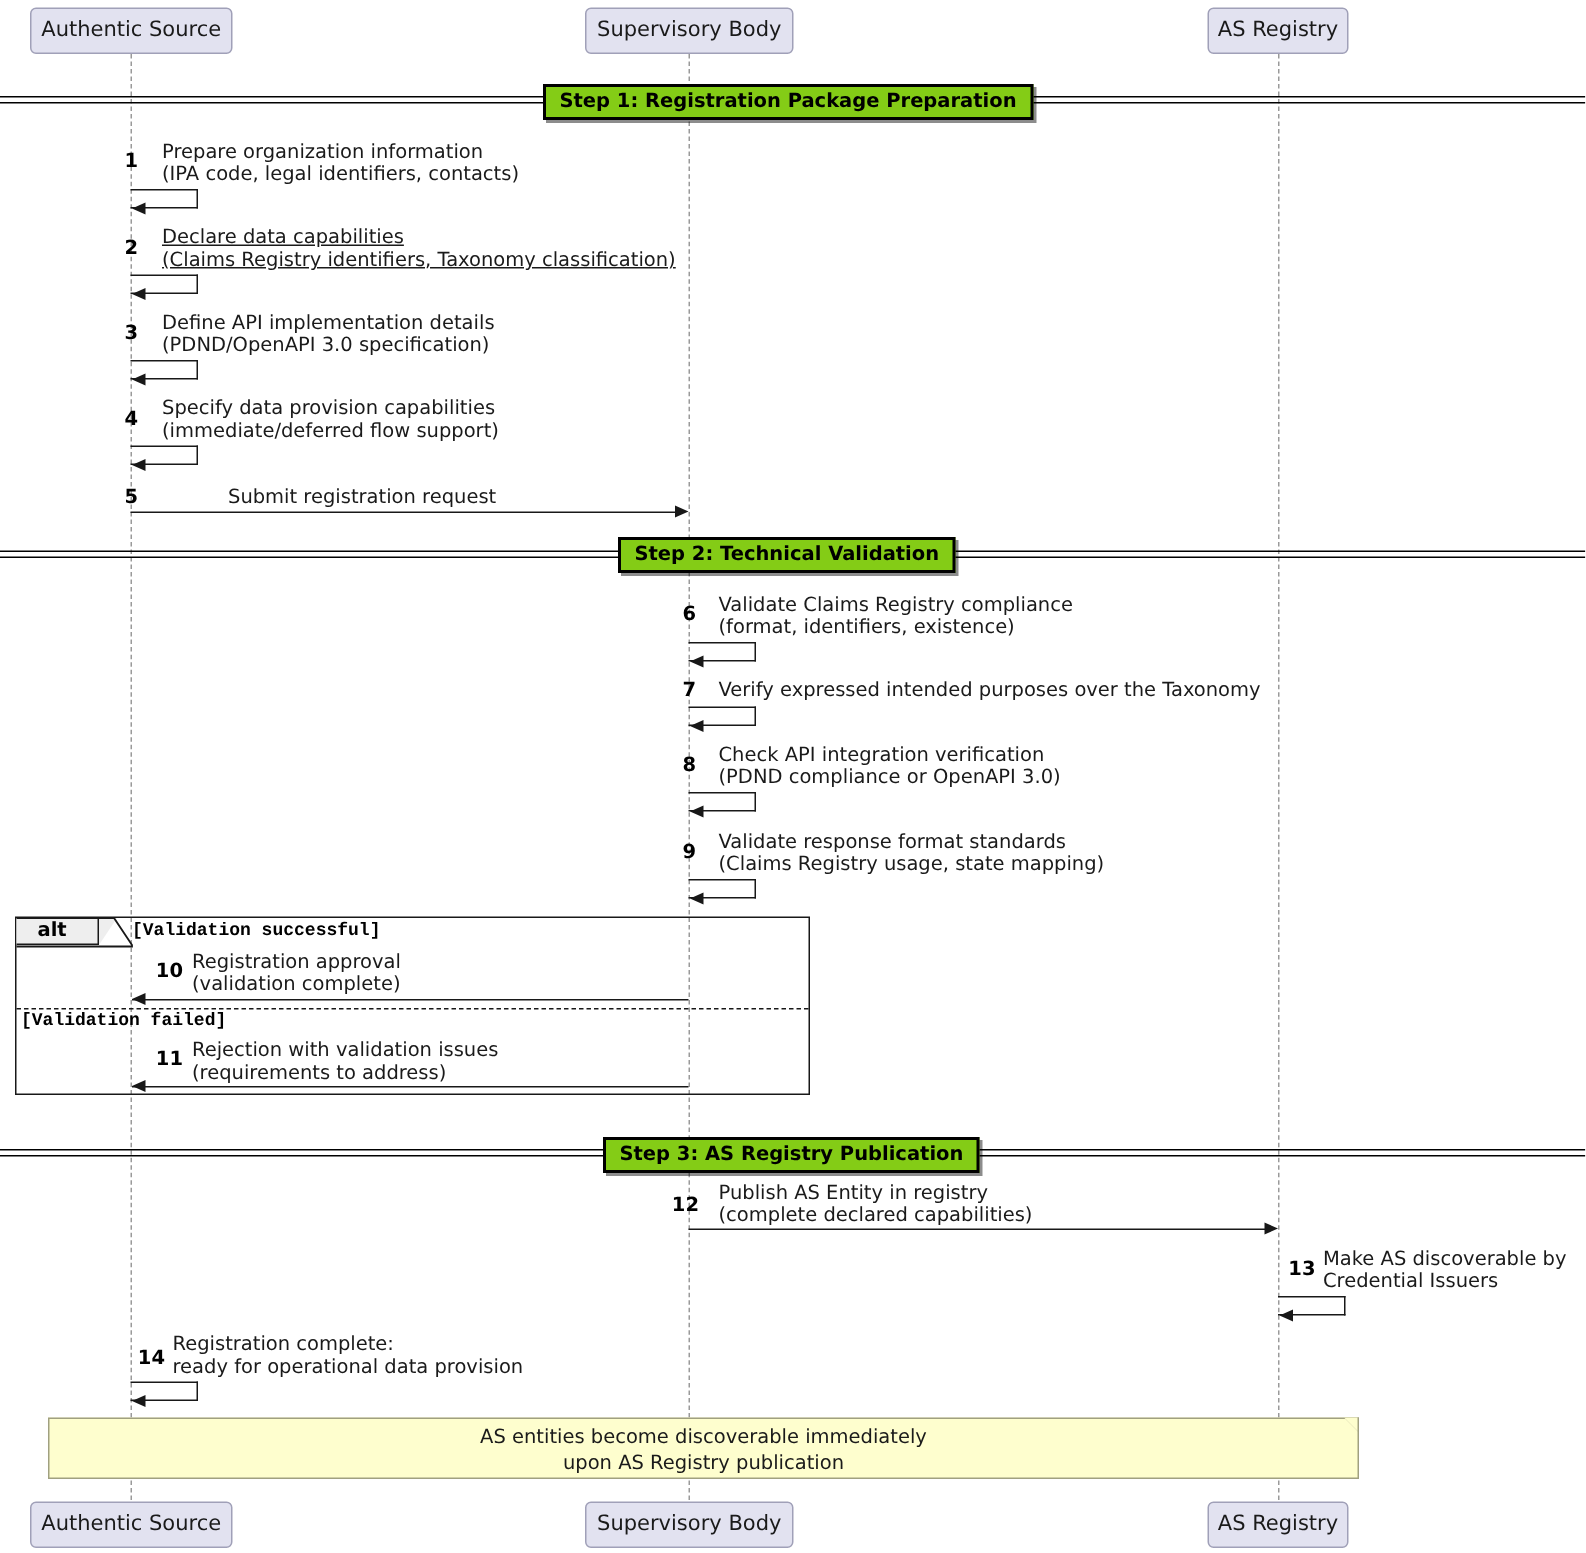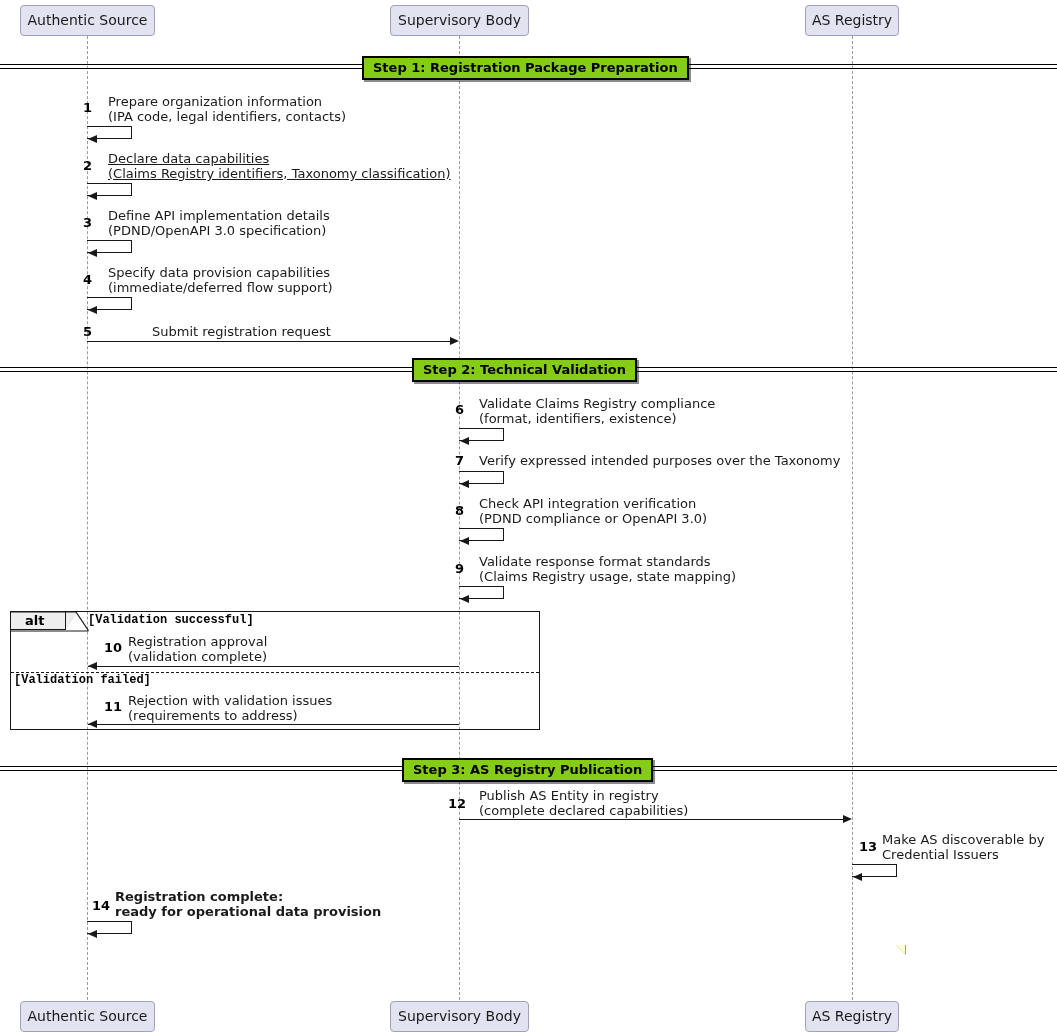--- a/index.html
+++ b/index.html
@@ -288,24 +288,25 @@
   <div class="msg-text" style="left:479px; top:788px;"><span>Publish AS Entity in registry</span><br><span>(complete declared capabilities)</span></div>
   <div class="arrow-line" style="left:459px; top:819px; width:385px;"></div>
   <div class="arrowhead right" style="left:843px; top:815px;"></div>
 
   <div class="msg-num" style="left:855px; top:839px; width:22px;">13</div>
   <div class="msg-text" style="left:882px; top:832px;"><span>Make AS discoverable by</span><br><span>Credential Issuers</span></div>
   <div class="selfloop" style="left:852px; top:864px; width:45px; height:13px;"></div>
   <div class="arrowhead left" style="left:853px; top:873px;"></div>
 
   <div class="msg-num" style="left:88px; top:898px; width:22px;">14</div>
-  <div class="msg-text" style="left:115px; top:889px;font-weight:bold;"><span>Registration complete:</span><br><span>ready for operational data provision</span></div>
+  <div class="msg-text" style="left:115px; top:889px;"><span>Registration complete:</span><br><span>ready for operational data provision</span></div>
   <div class="selfloop" style="left:87px; top:921px; width:45px; height:13px;"></div>
   <div class="arrowhead left" style="left:88px; top:930px;"></div>
 
+  <div class="note" style="left:32px; top:945px; width:874px; height:41px; padding-top:4px;"><span>AS entities become discoverable immediately</span><br><span>upon AS Registry publication</span></div>
   <div class="note-fold" style="left:896px; top:945px;"></div>
   <div class="note-fold-inner" style="left:896px; top:945px;"></div>
 
   <div class="participant" style="left:20px; top:1001px; width:135px;">Authentic Source</div>
   <div class="participant" style="left:390px; top:1001px; width:139px;">Supervisory Body</div>
   <div class="participant" style="left:805px; top:1001px; width:94px;">AS Registry</div>
 
 </div>
 
 </body></html>

